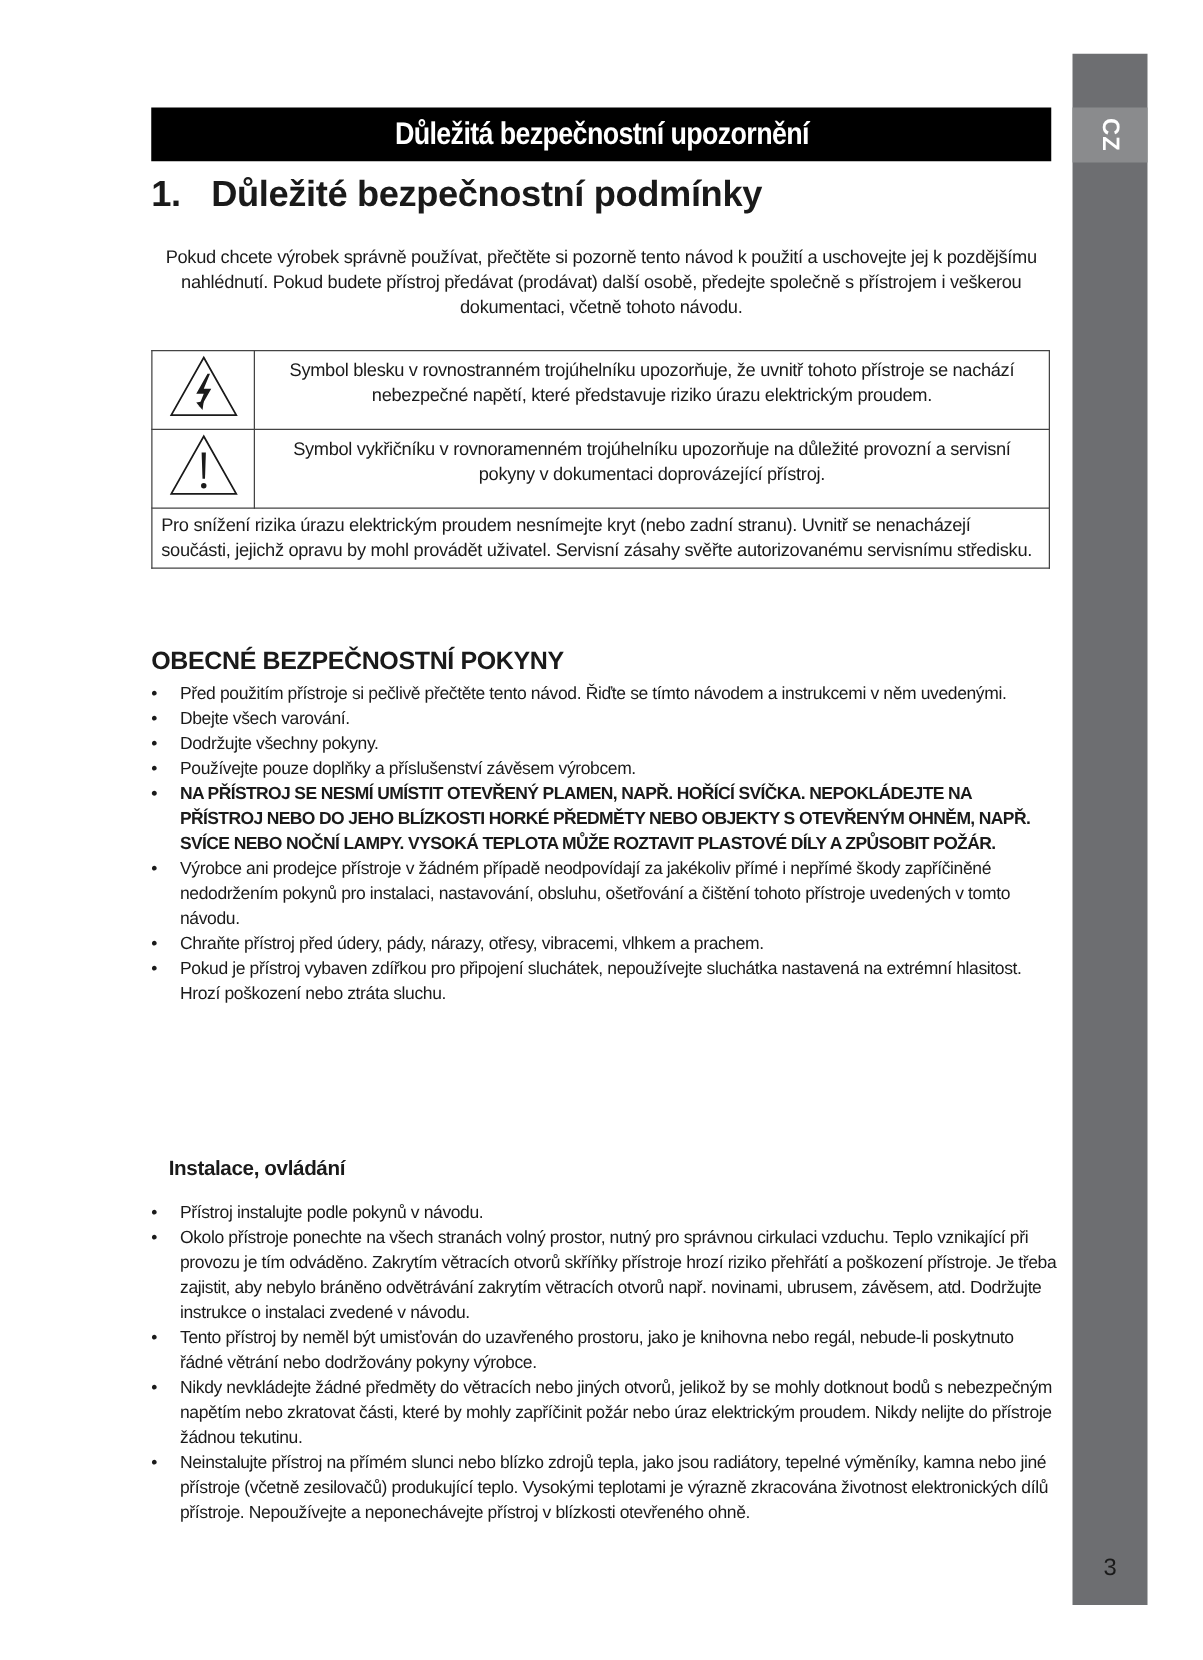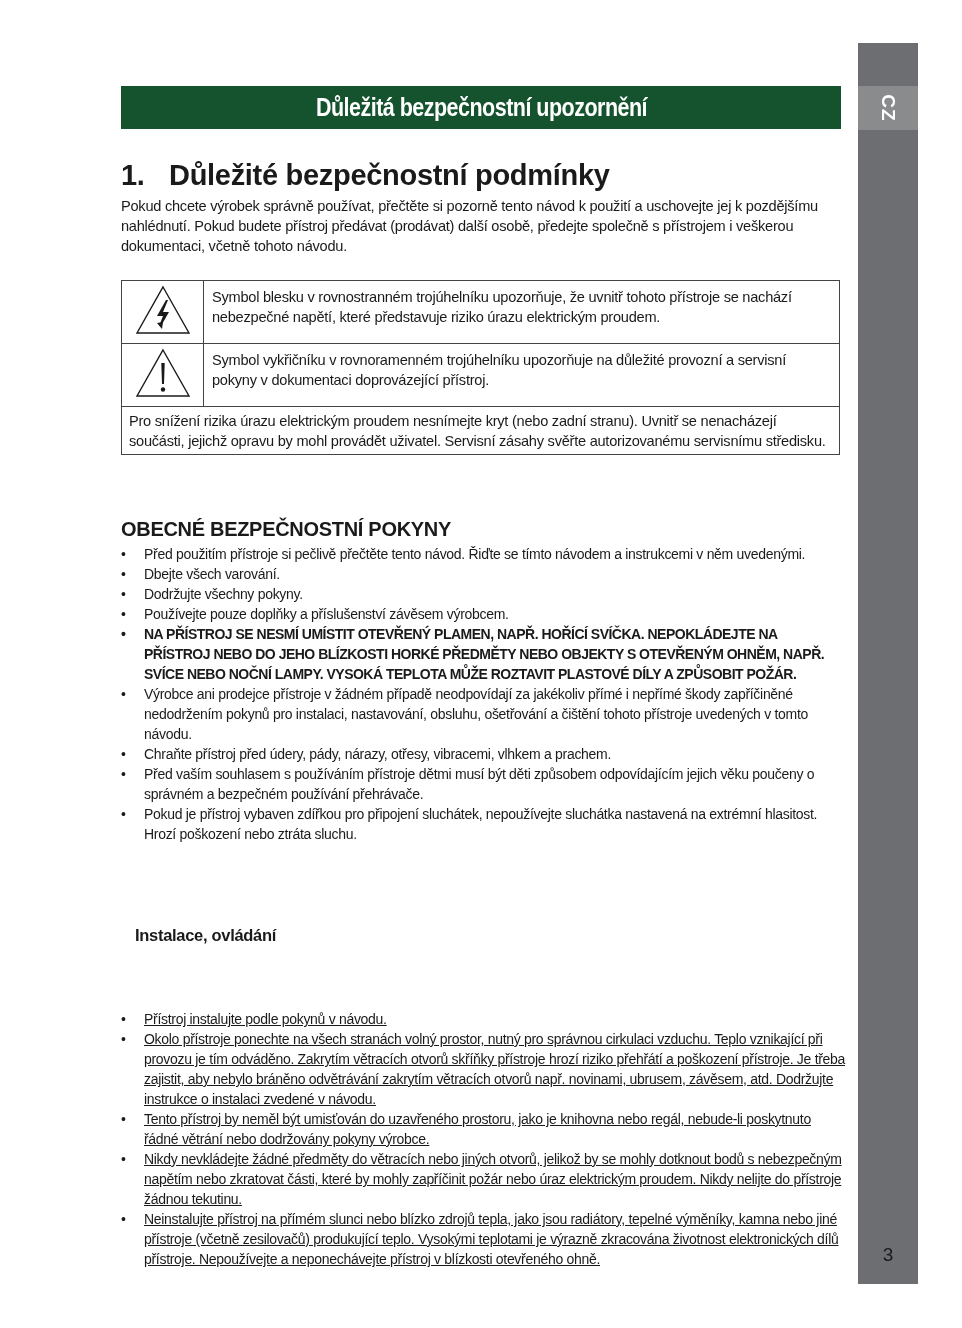--- a/index.html
+++ b/index.html
@@ -4,45 +4,45 @@
   <style>
     * { box-sizing: border-box; margin: 0; padding: 0; }
     html, body { width: 962px; height: 1328px; background: #ffffff; overflow: hidden; }
     body { position: relative; font-family: "Liberation Sans", "DejaVu Sans", sans-serif; color: #1a1a1a; }
 
     .side-bar { position: absolute; left: 858px; top: 43px; width: 60px; height: 1241px; background: #6d6e71; }
     .lang-tab { position: absolute; left: 858px; top: 86px; width: 60px; height: 44px; background: #8a8b8d; display: flex; align-items: center; justify-content: center; }
     .lang-tab span { color: #ffffff; font-weight: bold; font-size: 19px; transform: rotate(90deg); display: inline-block; letter-spacing: 1px; }
     .page-num { position: absolute; left: 858px; top: 1244px; width: 60px; text-align: center; font-size: 19px; color: #1a1a1a; }
 
-    .banner { position: absolute; left: 121px; top: 86px; width: 720px; height: 43px; background: #14532d; display: flex; align-items: center; justify-content: center; }
+    .banner { position: absolute; left: 121px; top: 86px; width: 720px; height: 43px; background: #000000; display: flex; align-items: center; justify-content: center; }
     .banner span { color: #ffffff; font-weight: bold; font-size: 25px; letter-spacing: -0.6px; transform: scaleX(0.86); display: inline-block; }
 
-    .h1 { position: absolute; left: 121px; top: 140px; font-size: 29px; font-weight: bold; color: #1a1a1a; letter-spacing: -0.3px; white-space: nowrap; margin-top: 19px; }
+    .h1 { position: absolute; left: 121px; top: 140px; font-size: 29px; font-weight: bold; color: #1a1a1a; letter-spacing: -0.3px; white-space: nowrap; }
     .h1 .num { display: inline-block; width: 48px; }
 
-    .intro { position: absolute; left: 121px; top: 196px; width: 720px; font-size: 14.6px; line-height: 20px; letter-spacing: -0.25px; }
+    .intro { position: absolute; left: 121px; top: 196px; width: 720px; font-size: 14.6px; line-height: 20px; letter-spacing: -0.25px; text-align: center; }
 
     .warn-table { position: absolute; left: 121px; top: 280px; width: 719px; border: 1px solid #444; border-collapse: collapse; }
     .warn-table td { border: 1px solid #444; font-size: 14.6px; line-height: 20px; letter-spacing: -0.25px; vertical-align: top; }
     .warn-table td.icon-cell { width: 82px; height: 63px; text-align: center; vertical-align: middle; }
-    .warn-table td.text-cell { padding: 6px 8px 0 8px; }
+    .warn-table td.text-cell { padding: 6px 8px 0 8px; text-align: center; }
     .warn-table td.full { padding: 4px 8px 3px 7px; }
     .tri { width: 56px; height: 50px; display: inline-block; }
 
     .sec-title { position: absolute; left: 121px; font-weight: bold; font-size: 20px; letter-spacing: -0.3px; }
     .sec1 { top: 518px; }
     .sec2 { top: 926px; font-size: 16.5px; margin-left: 14px; }
 
     ul.bullets { position: absolute; left: 121px; width: 725px; list-style: none; }
     ul.bullets li { position: relative; padding-left: 23px; font-size: 14px; line-height: 20px; letter-spacing: -0.3px; }
     ul.bullets li::before { content: "•"; position: absolute; left: 0; top: 0; }
     ul.bullets li.strong { font-weight: bold; letter-spacing: -0.5px; }
     .list1 { top: 544px; }
-    .list2 { top: 1009px; text-decoration: underline; }
+    .list2 { top: 959px; }
   </style>
 </head>
 <body>
 
 <div class="side-bar"></div>
 <div class="lang-tab">
   <span>CZ</span>
 </div>
 <div class="page-num">3</div>
 
@@ -86,21 +86,20 @@
 
 <h2 class="sec-title sec1">OBECNÉ BEZPEČNOSTNÍ POKYNY</h2>
 <ul class="bullets list1">
   <li>Před použitím přístroje si pečlivě přečtěte tento návod. Řiďte se tímto návodem a instrukcemi v něm uvedenými.</li>
   <li>Dbejte všech varování.</li>
   <li>Dodržujte všechny pokyny.</li>
   <li>Používejte pouze doplňky a příslušenství závěsem výrobcem.</li>
   <li class="strong">NA PŘÍSTROJ SE NESMÍ UMÍSTIT OTEVŘENÝ PLAMEN, NAPŘ. HOŘÍCÍ SVÍČKA. NEPOKLÁDEJTE NA PŘÍSTROJ NEBO DO JEHO BLÍZKOSTI HORKÉ PŘEDMĚTY NEBO OBJEKTY S OTEVŘENÝM OHNĚM, NAPŘ. SVÍCE NEBO NOČNÍ LAMPY. VYSOKÁ TEPLOTA MŮŽE ROZTAVIT PLASTOVÉ DÍLY A ZPŮSOBIT POŽÁR.</li>
   <li>Výrobce ani prodejce přístroje v žádném případě neodpovídají za jakékoliv přímé i nepřímé škody zapříčiněné nedodržením pokynů pro instalaci, nastavování, obsluhu, ošetřování a čištění tohoto přístroje uvedených v tomto návodu.</li>
   <li>Chraňte přístroj před údery, pády, nárazy, otřesy, vibracemi, vlhkem a prachem.</li>
-  <li>Před vaším souhlasem s používáním přístroje dětmi musí být děti způsobem odpovídajícím jejich věku poučeny o správném a bezpečném používání přehrávače.</li>
   <li>Pokud je přístroj vybaven zdířkou pro připojení sluchátek, nepoužívejte sluchátka nastavená na extrémní hlasitost. Hrozí poškození nebo ztráta sluchu.</li>
 </ul>
 
 <h3 class="sec-title sec2">Instalace, ovládání</h3>
 <ul class="bullets list2">
   <li>Přístroj instalujte podle pokynů v návodu.</li>
   <li>Okolo přístroje ponechte na všech stranách volný prostor, nutný pro správnou cirkulaci vzduchu. Teplo vznikající při provozu je tím odváděno. Zakrytím větracích otvorů skříňky přístroje hrozí riziko přehřátí a poškození přístroje. Je třeba zajistit, aby nebylo bráněno odvětrávání zakrytím větracích otvorů např. novinami, ubrusem, závěsem, atd. Dodržujte instrukce o instalaci zvedené v návodu.</li>
   <li>Tento přístroj by neměl být umisťován do uzavřeného prostoru, jako je knihovna nebo regál, nebude-li poskytnuto řádné větrání nebo dodržovány pokyny výrobce.</li>
   <li>Nikdy nevkládejte žádné předměty do větracích nebo jiných otvorů, jelikož by se mohly dotknout bodů s nebezpečným napětím nebo zkratovat části, které by mohly zapříčinit požár nebo úraz elektrickým proudem. Nikdy nelijte do přístroje žádnou tekutinu.</li>
   <li>Neinstalujte přístroj na přímém slunci nebo blízko zdrojů tepla, jako jsou radiátory, tepelné výměníky, kamna nebo jiné přístroje (včetně zesilovačů) produkující teplo. Vysokými teplotami je výrazně zkracována životnost elektronických dílů přístroje. Nepoužívejte a neponechávejte přístroj v blízkosti otevřeného ohně.</li>

